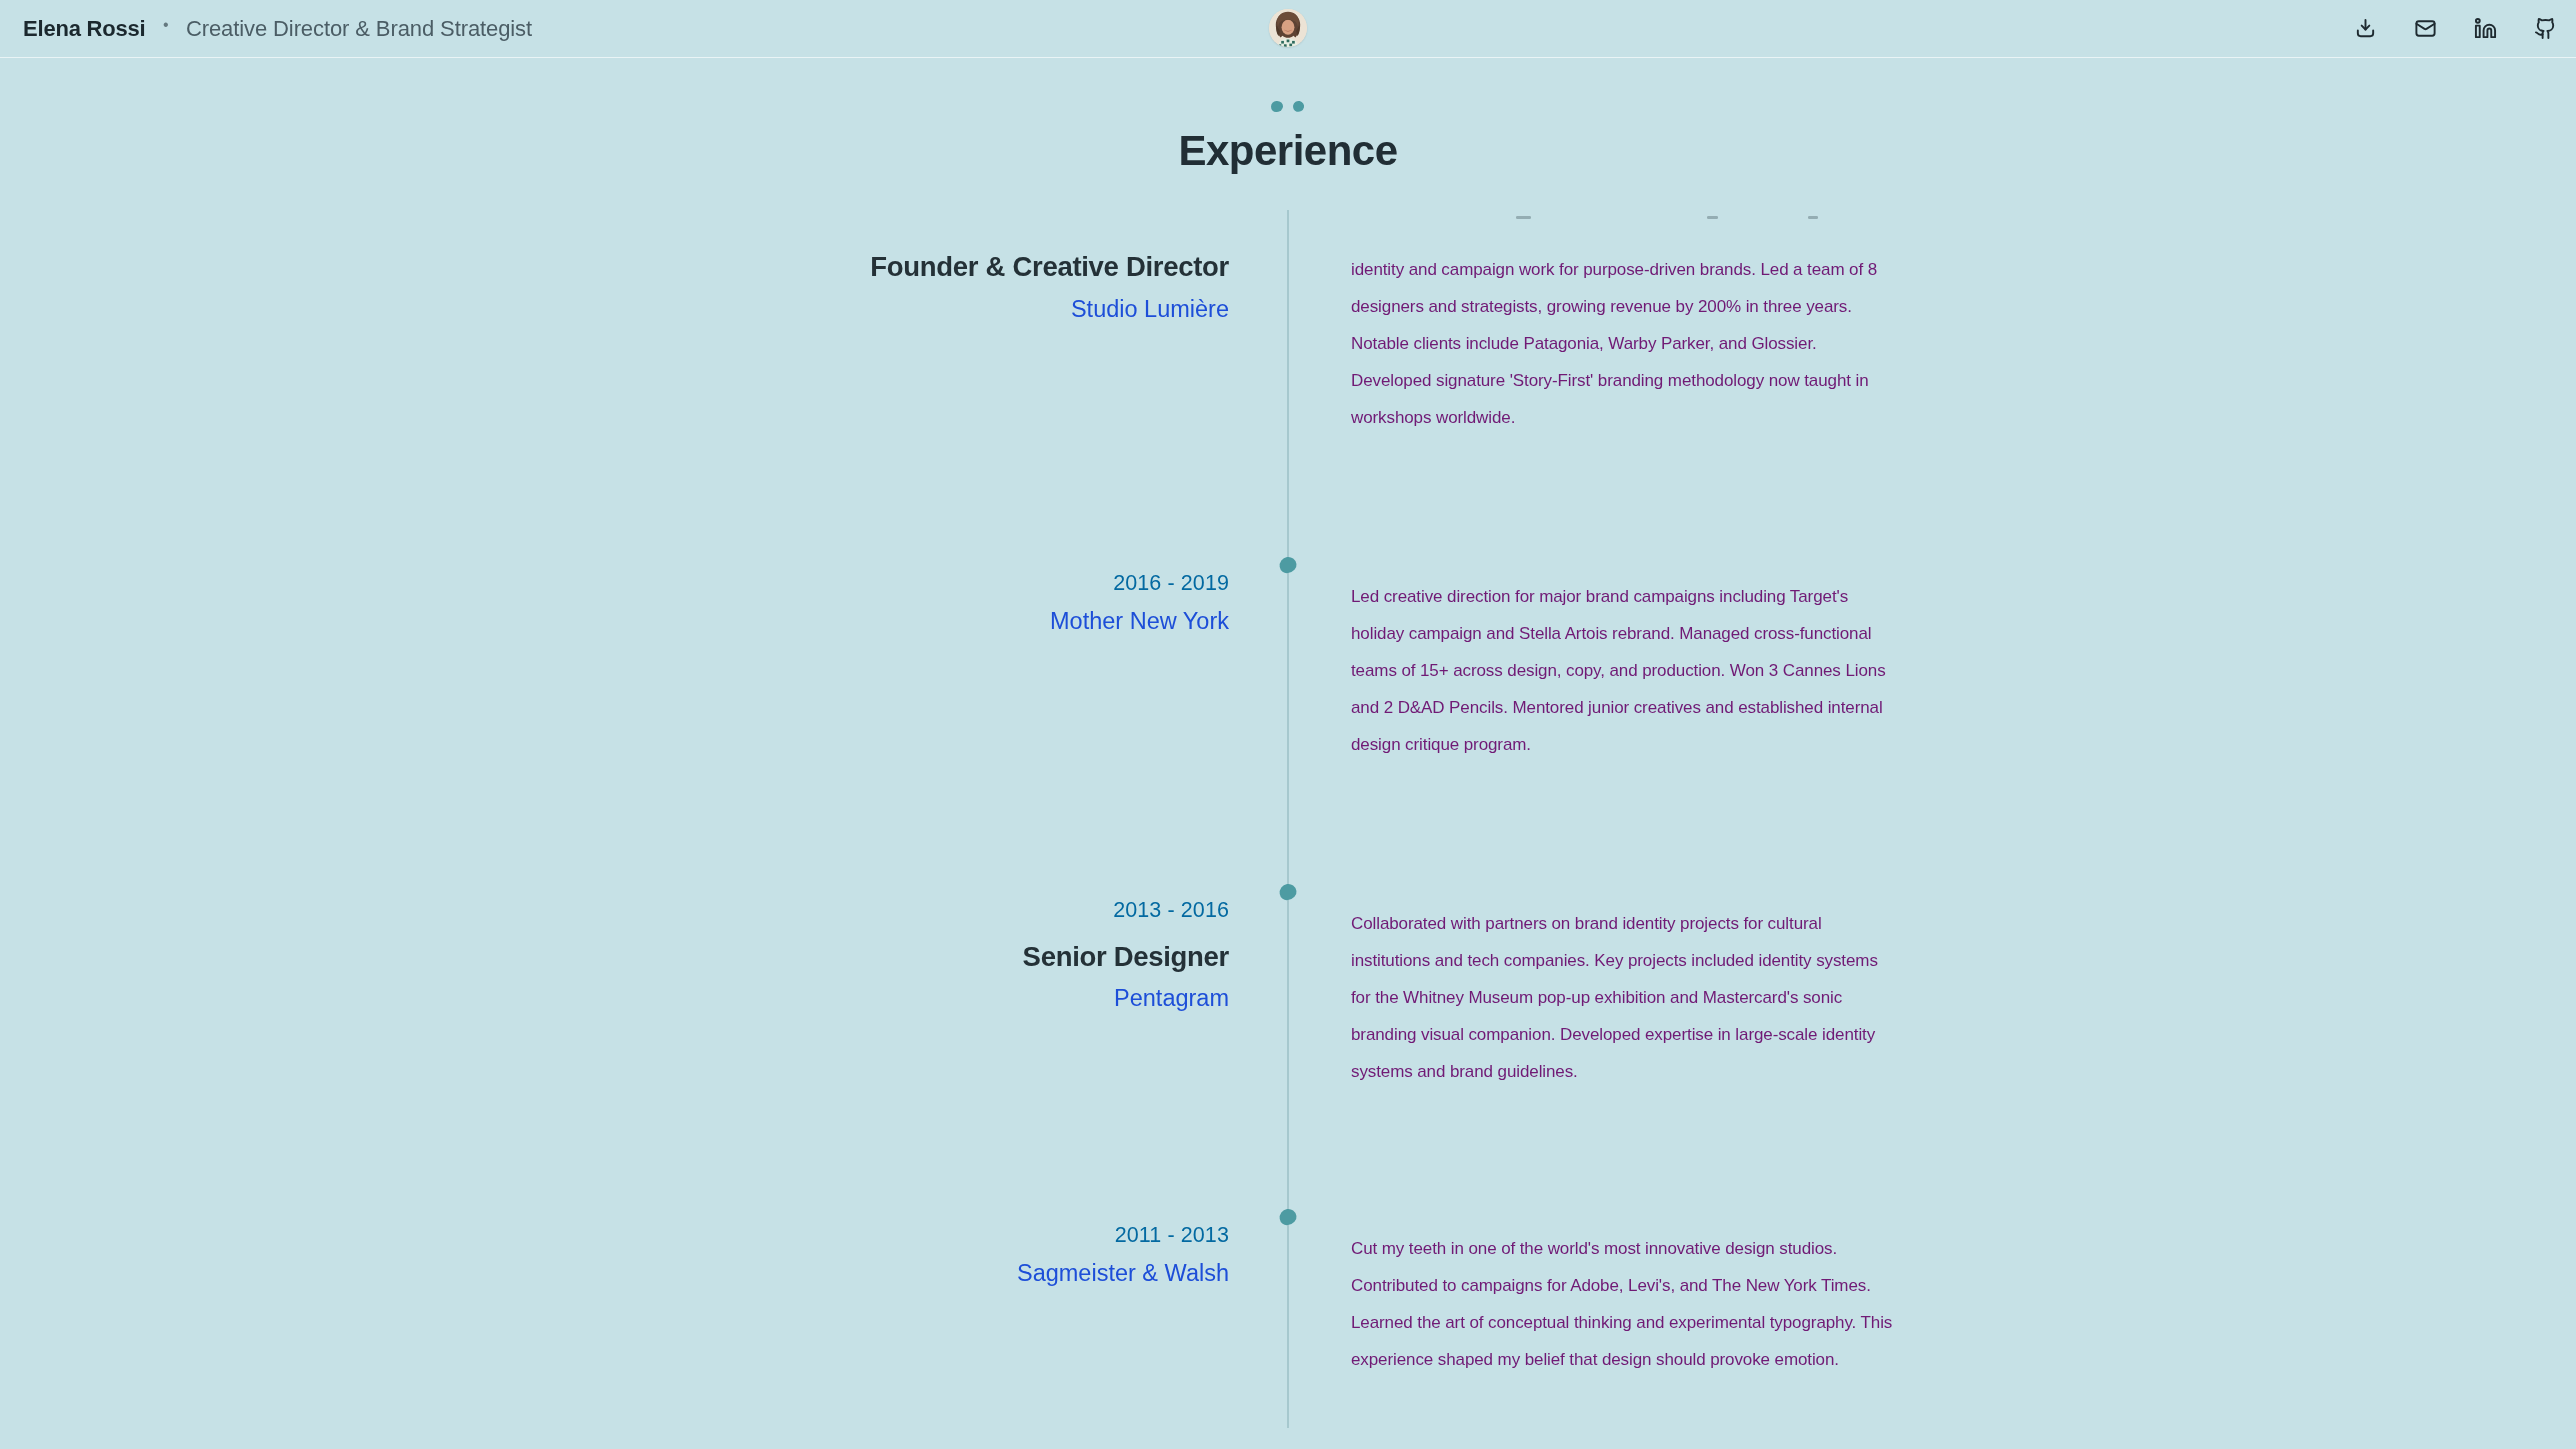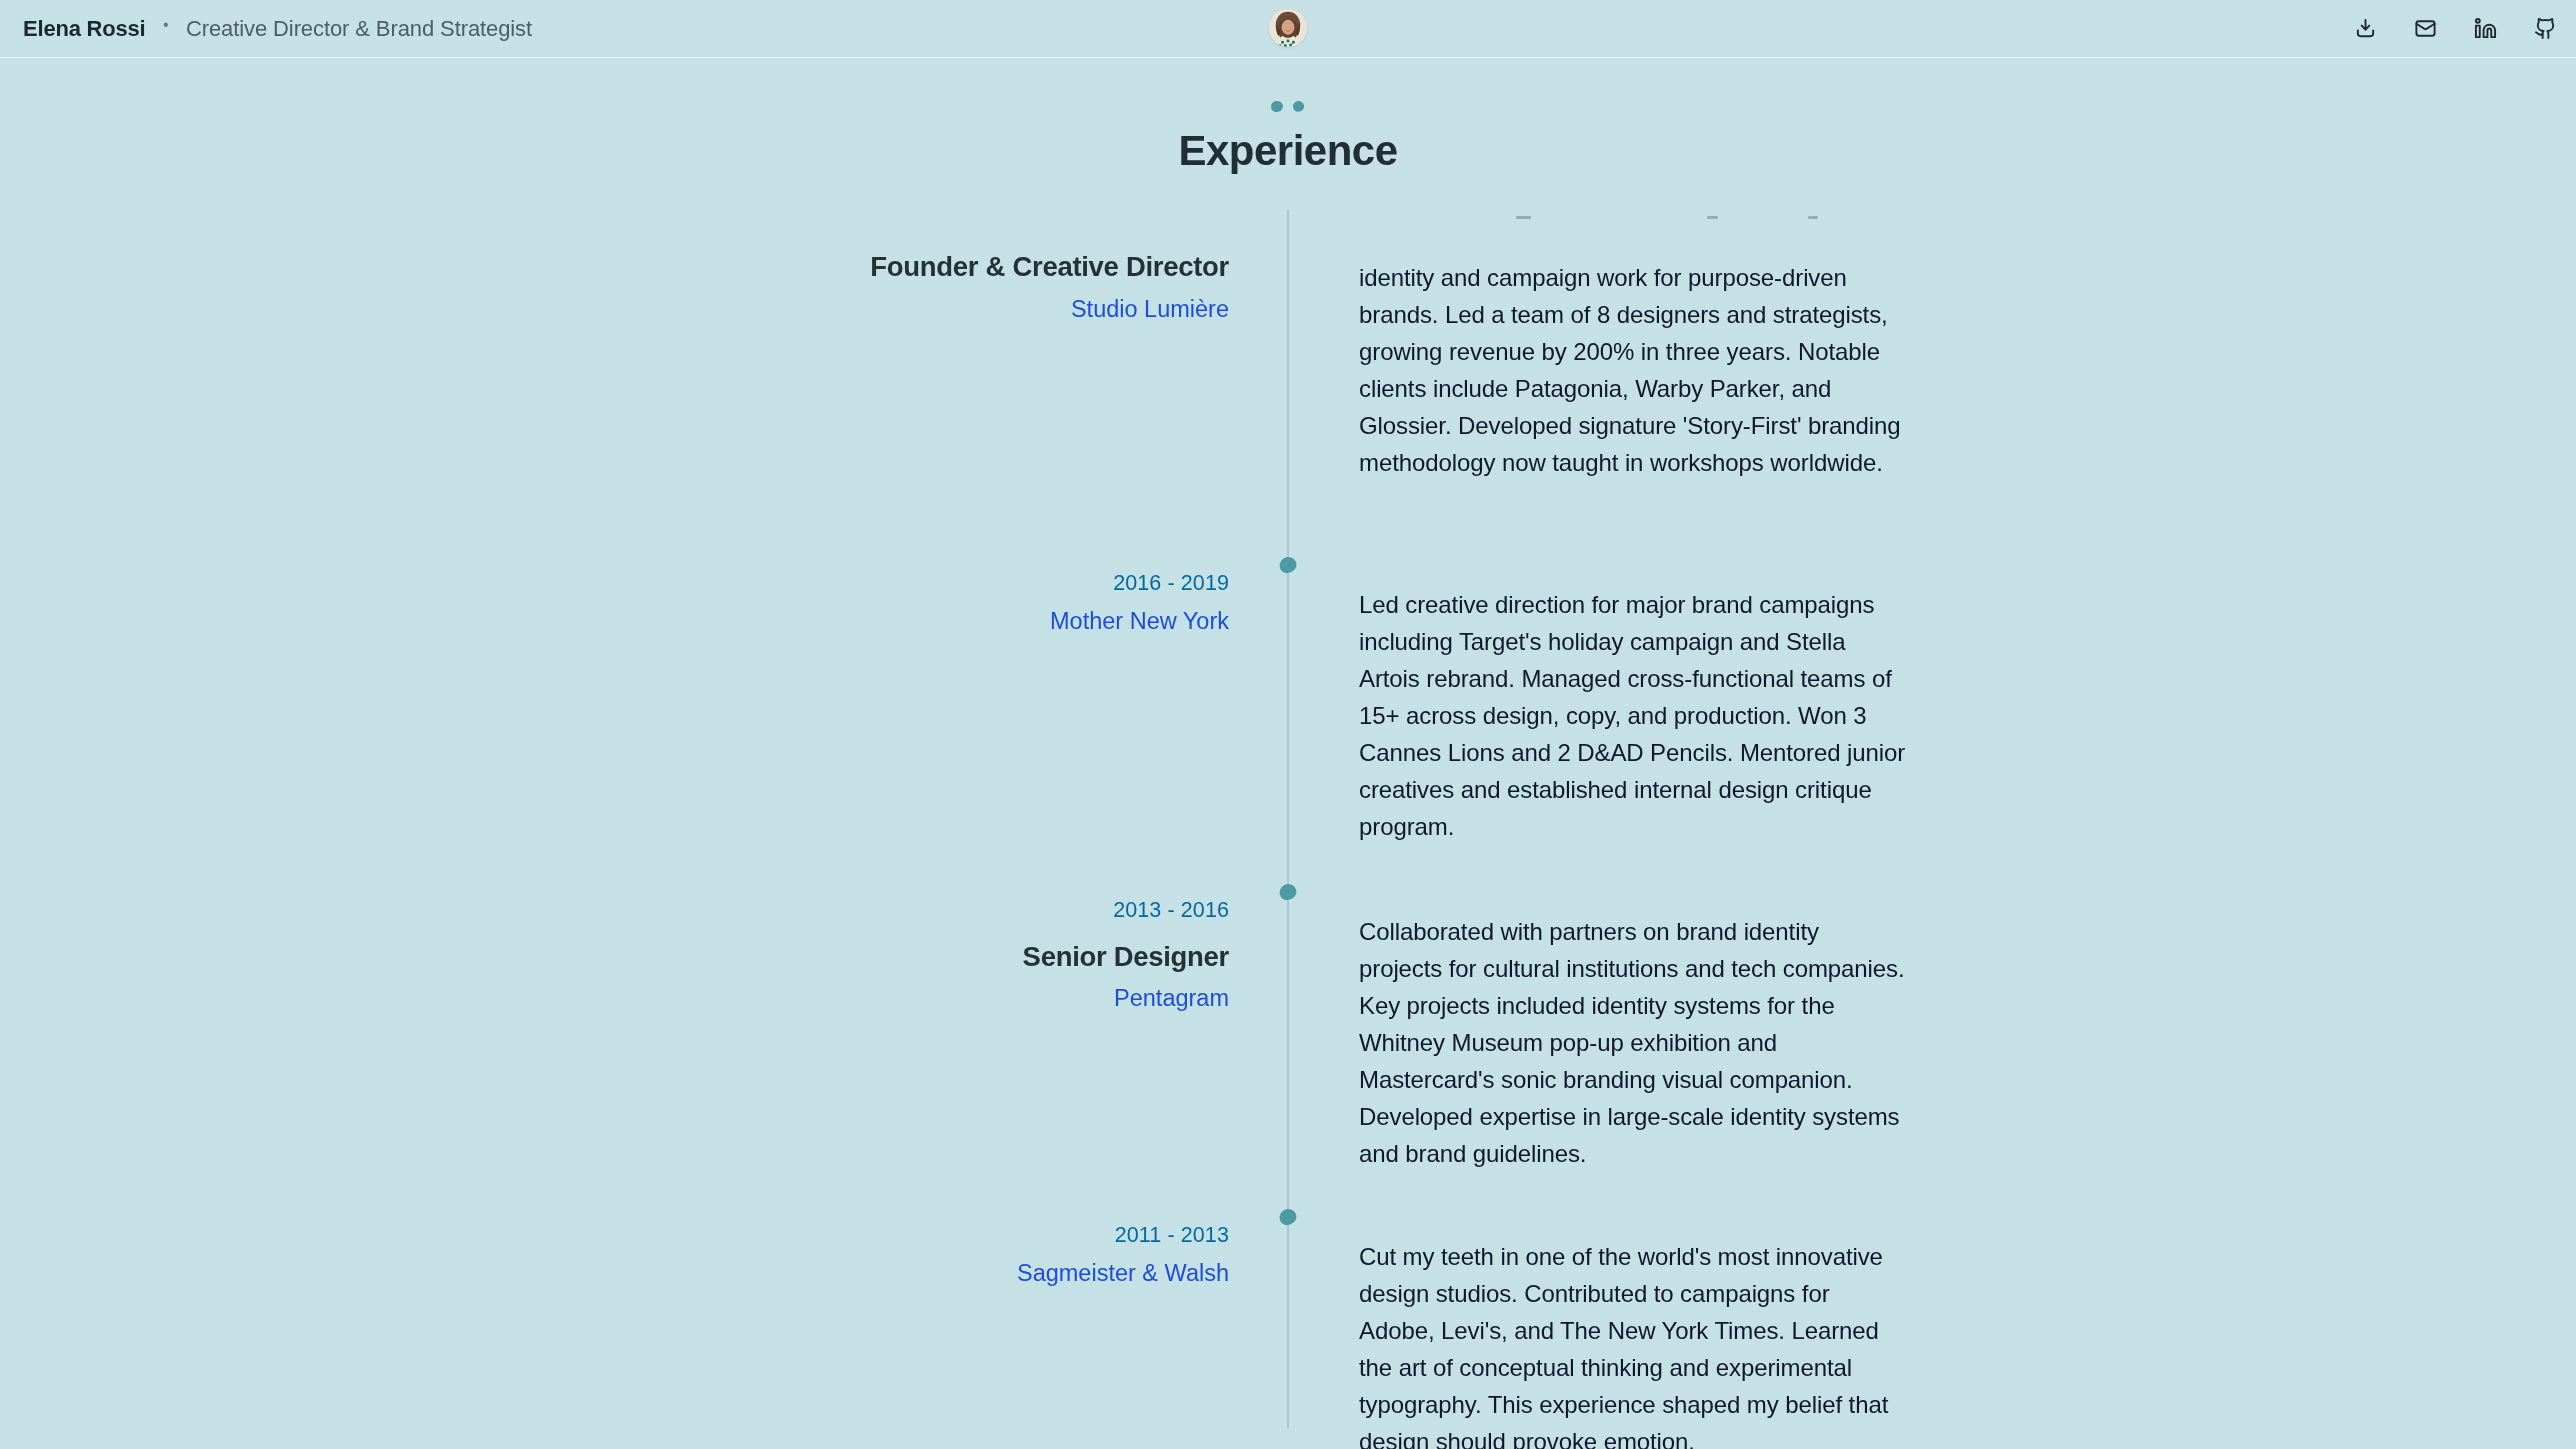--- a/index.html
+++ b/index.html
@@ -75,22 +75,22 @@
   .node{position:relative;}
   .t-dot{
     position:absolute;top:-13.4px;left:50%;
     transform:translateX(-50%) rotate(-9deg);
     width:17px;height:16px;background:#4d9ba2;
     border-radius:52% 48% 58% 42% / 55% 52% 48% 45%;
   }
   .desc{position:relative;margin-top:4px;}
   .entry-1 .desc{margin-top:0;padding-top:59px;}
   .desc p{
-    margin:12px;width:549px;font-size:24px;line-height:37px;
-    color:#0f172a;letter-spacing:-0.1px;
+    margin:4px;width:549px;font-size:17px;line-height:37px;
+    color:#701a75;letter-spacing:-0.1px;
   }
   
   .fade-frag{position:absolute;top:28px;height:2.7px;border-radius:1.3px;
     background:rgba(45,65,72,.32);}
   .fade-frag.f1{left:169px;width:14.8px;}
   .fade-frag.f2{left:360px;width:11.4px;}
   .fade-frag.f3{left:461px;width:10px;}
 </style>
 </head>
 <body>

